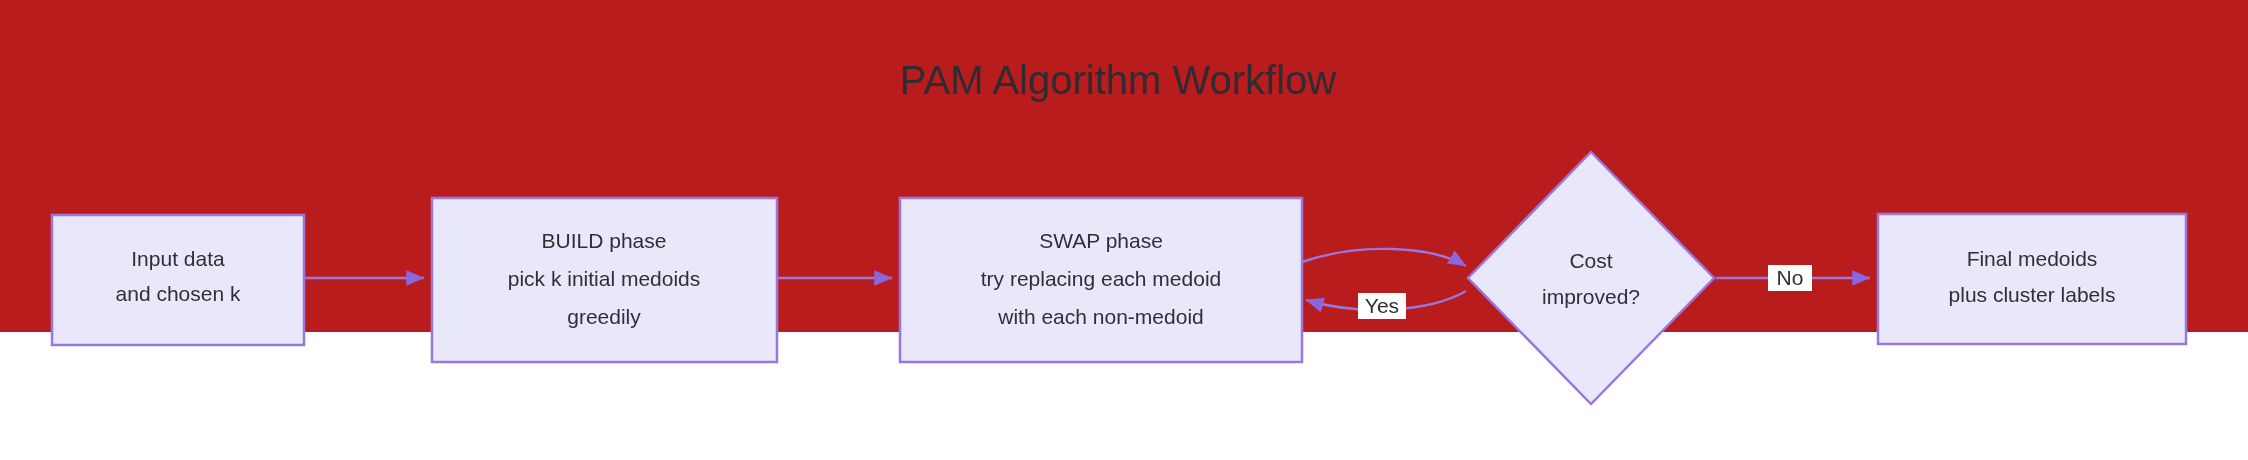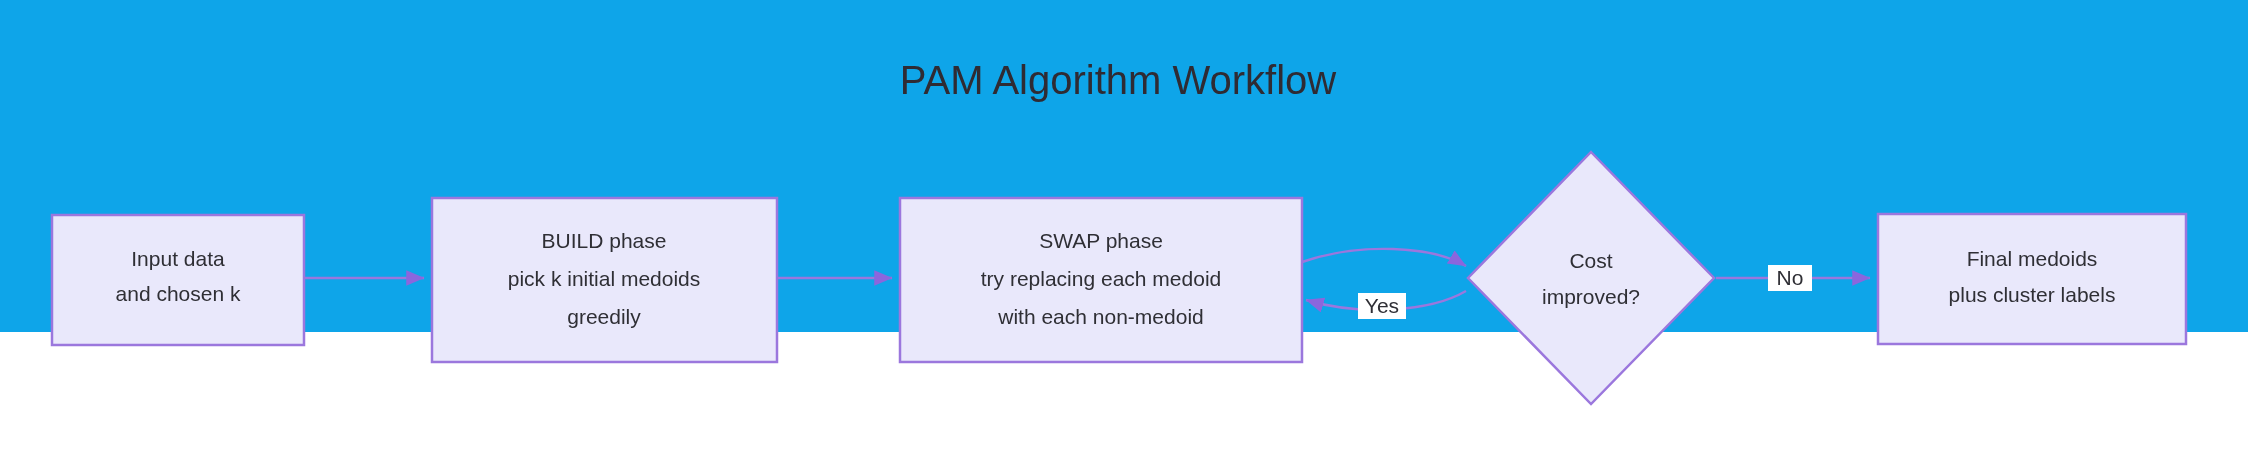--- a/index.html
+++ b/index.html
@@ -10,21 +10,21 @@
   body {
     width: 2248px;
     height: 460px;
     font-family: "Liberation Sans", sans-serif;
     overflow: hidden;
   }
   #diagram-root {
     position: relative;
     width: 2248px;
     height: 332px;
-    background: #0ea5e9;
+    background: #b91c1c;
   }
   svg#flow {
     position: absolute;
     top: 0;
     left: 0;
     width: 2248px;
     height: 460px;
     display: block;
   }
   .node-shape {

